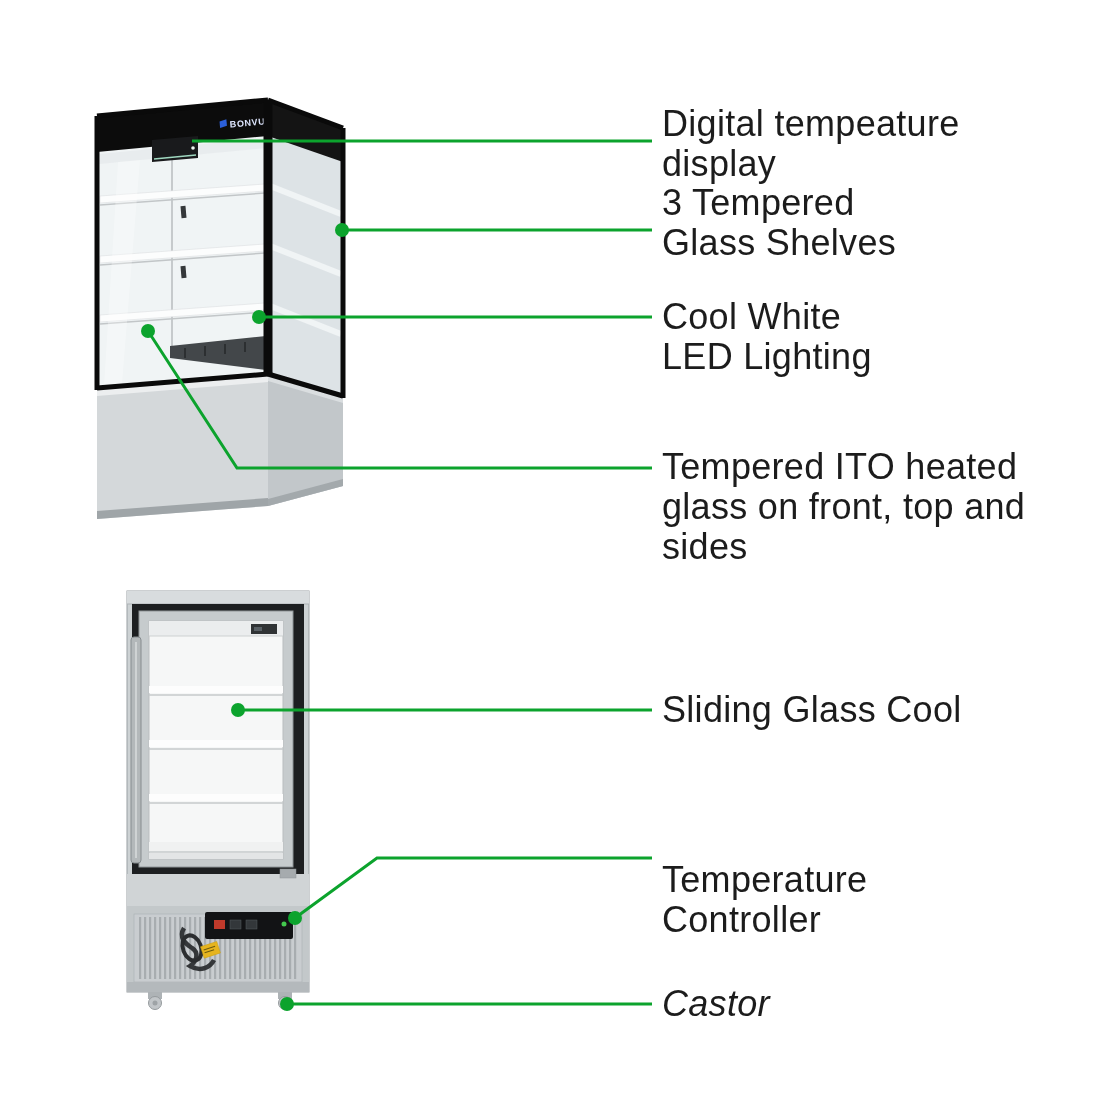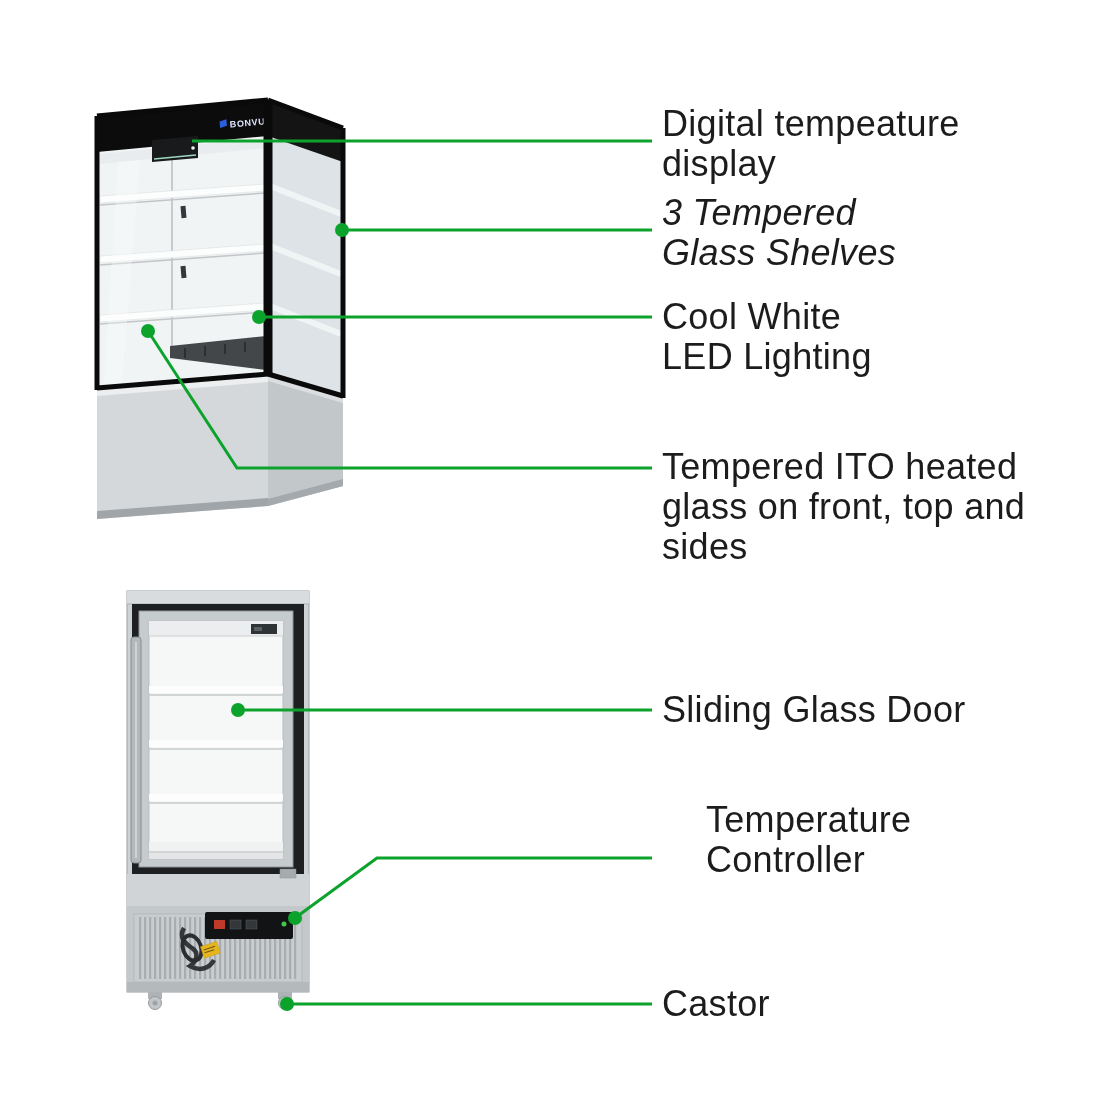--- a/index.html
+++ b/index.html
@@ -218,24 +218,24 @@
       <circle class="dot" cx="259" cy="317" r="7"></circle>
       <circle class="dot" cx="148" cy="331" r="7"></circle>
       <circle class="dot" cx="238" cy="710" r="7"></circle>
       <circle class="dot" cx="295" cy="918" r="7"></circle>
       <circle class="dot" cx="287" cy="1004" r="7"></circle>
     </g>
   </svg>
 
   <div class="label" style="left:662px; top:104px;">Digital tempeature
 display</div>
-  <div class="label" style="left:662px; top:193px;font-style:italic;">3 Tempered
+  <div class="label" style="left:662px; top:183px;">3 Tempered
 Glass Shelves</div>
   <div class="label" style="left:662px; top:447px;">Tempered ITO heated
 glass on front, top and
 sides</div>
   <div class="label" style="left:662px; top:297px;">Cool White
 LED Lighting</div>
-  <div class="label" style="left:662px; top:690px;">Sliding Glass Door</div>
-  <div class="label" style="left:662px; top:800px;margin-left:44px;">Temperature
+  <div class="label" style="left:662px; top:690px;">Sliding Glass Cool</div>
+  <div class="label" style="left:662px; top:860px;">Temperature
 Controller</div>
-  <div class="label" style="left:662px; top:984px;">Castor</div>
+  <div class="label" style="left:662px; top:984px;font-style:italic;">Castor</div>
 </div>
 
 </body></html>

